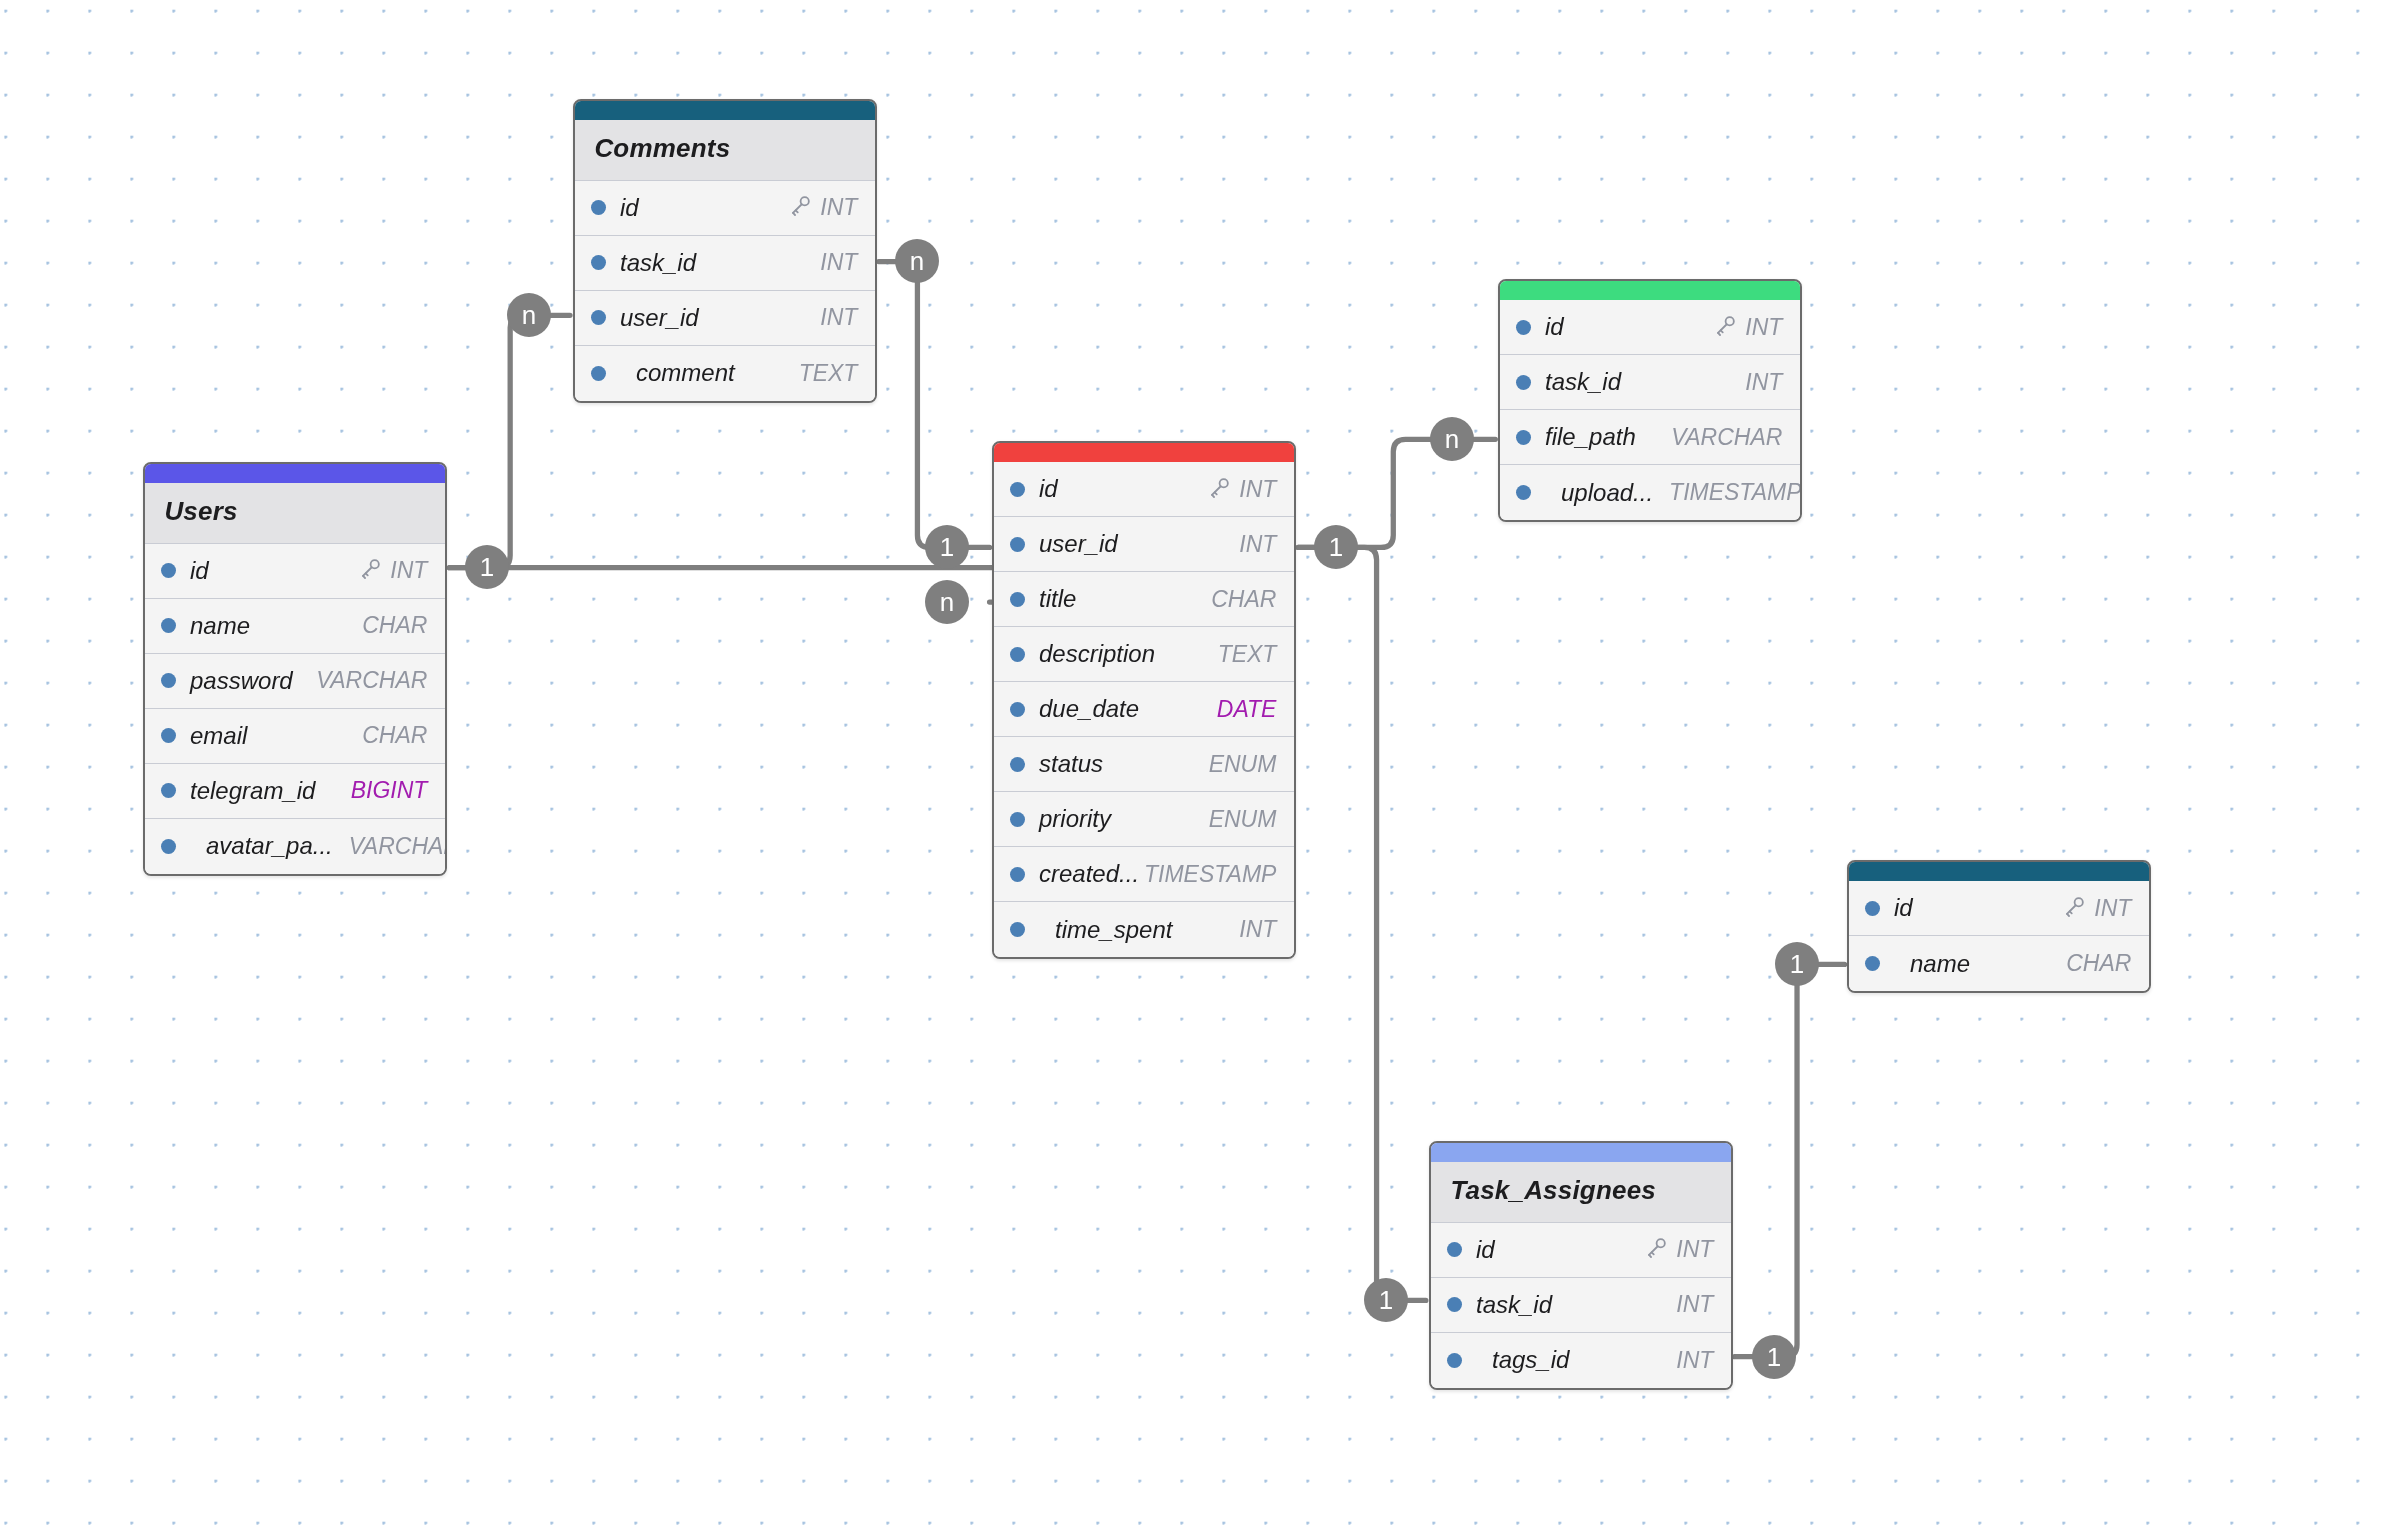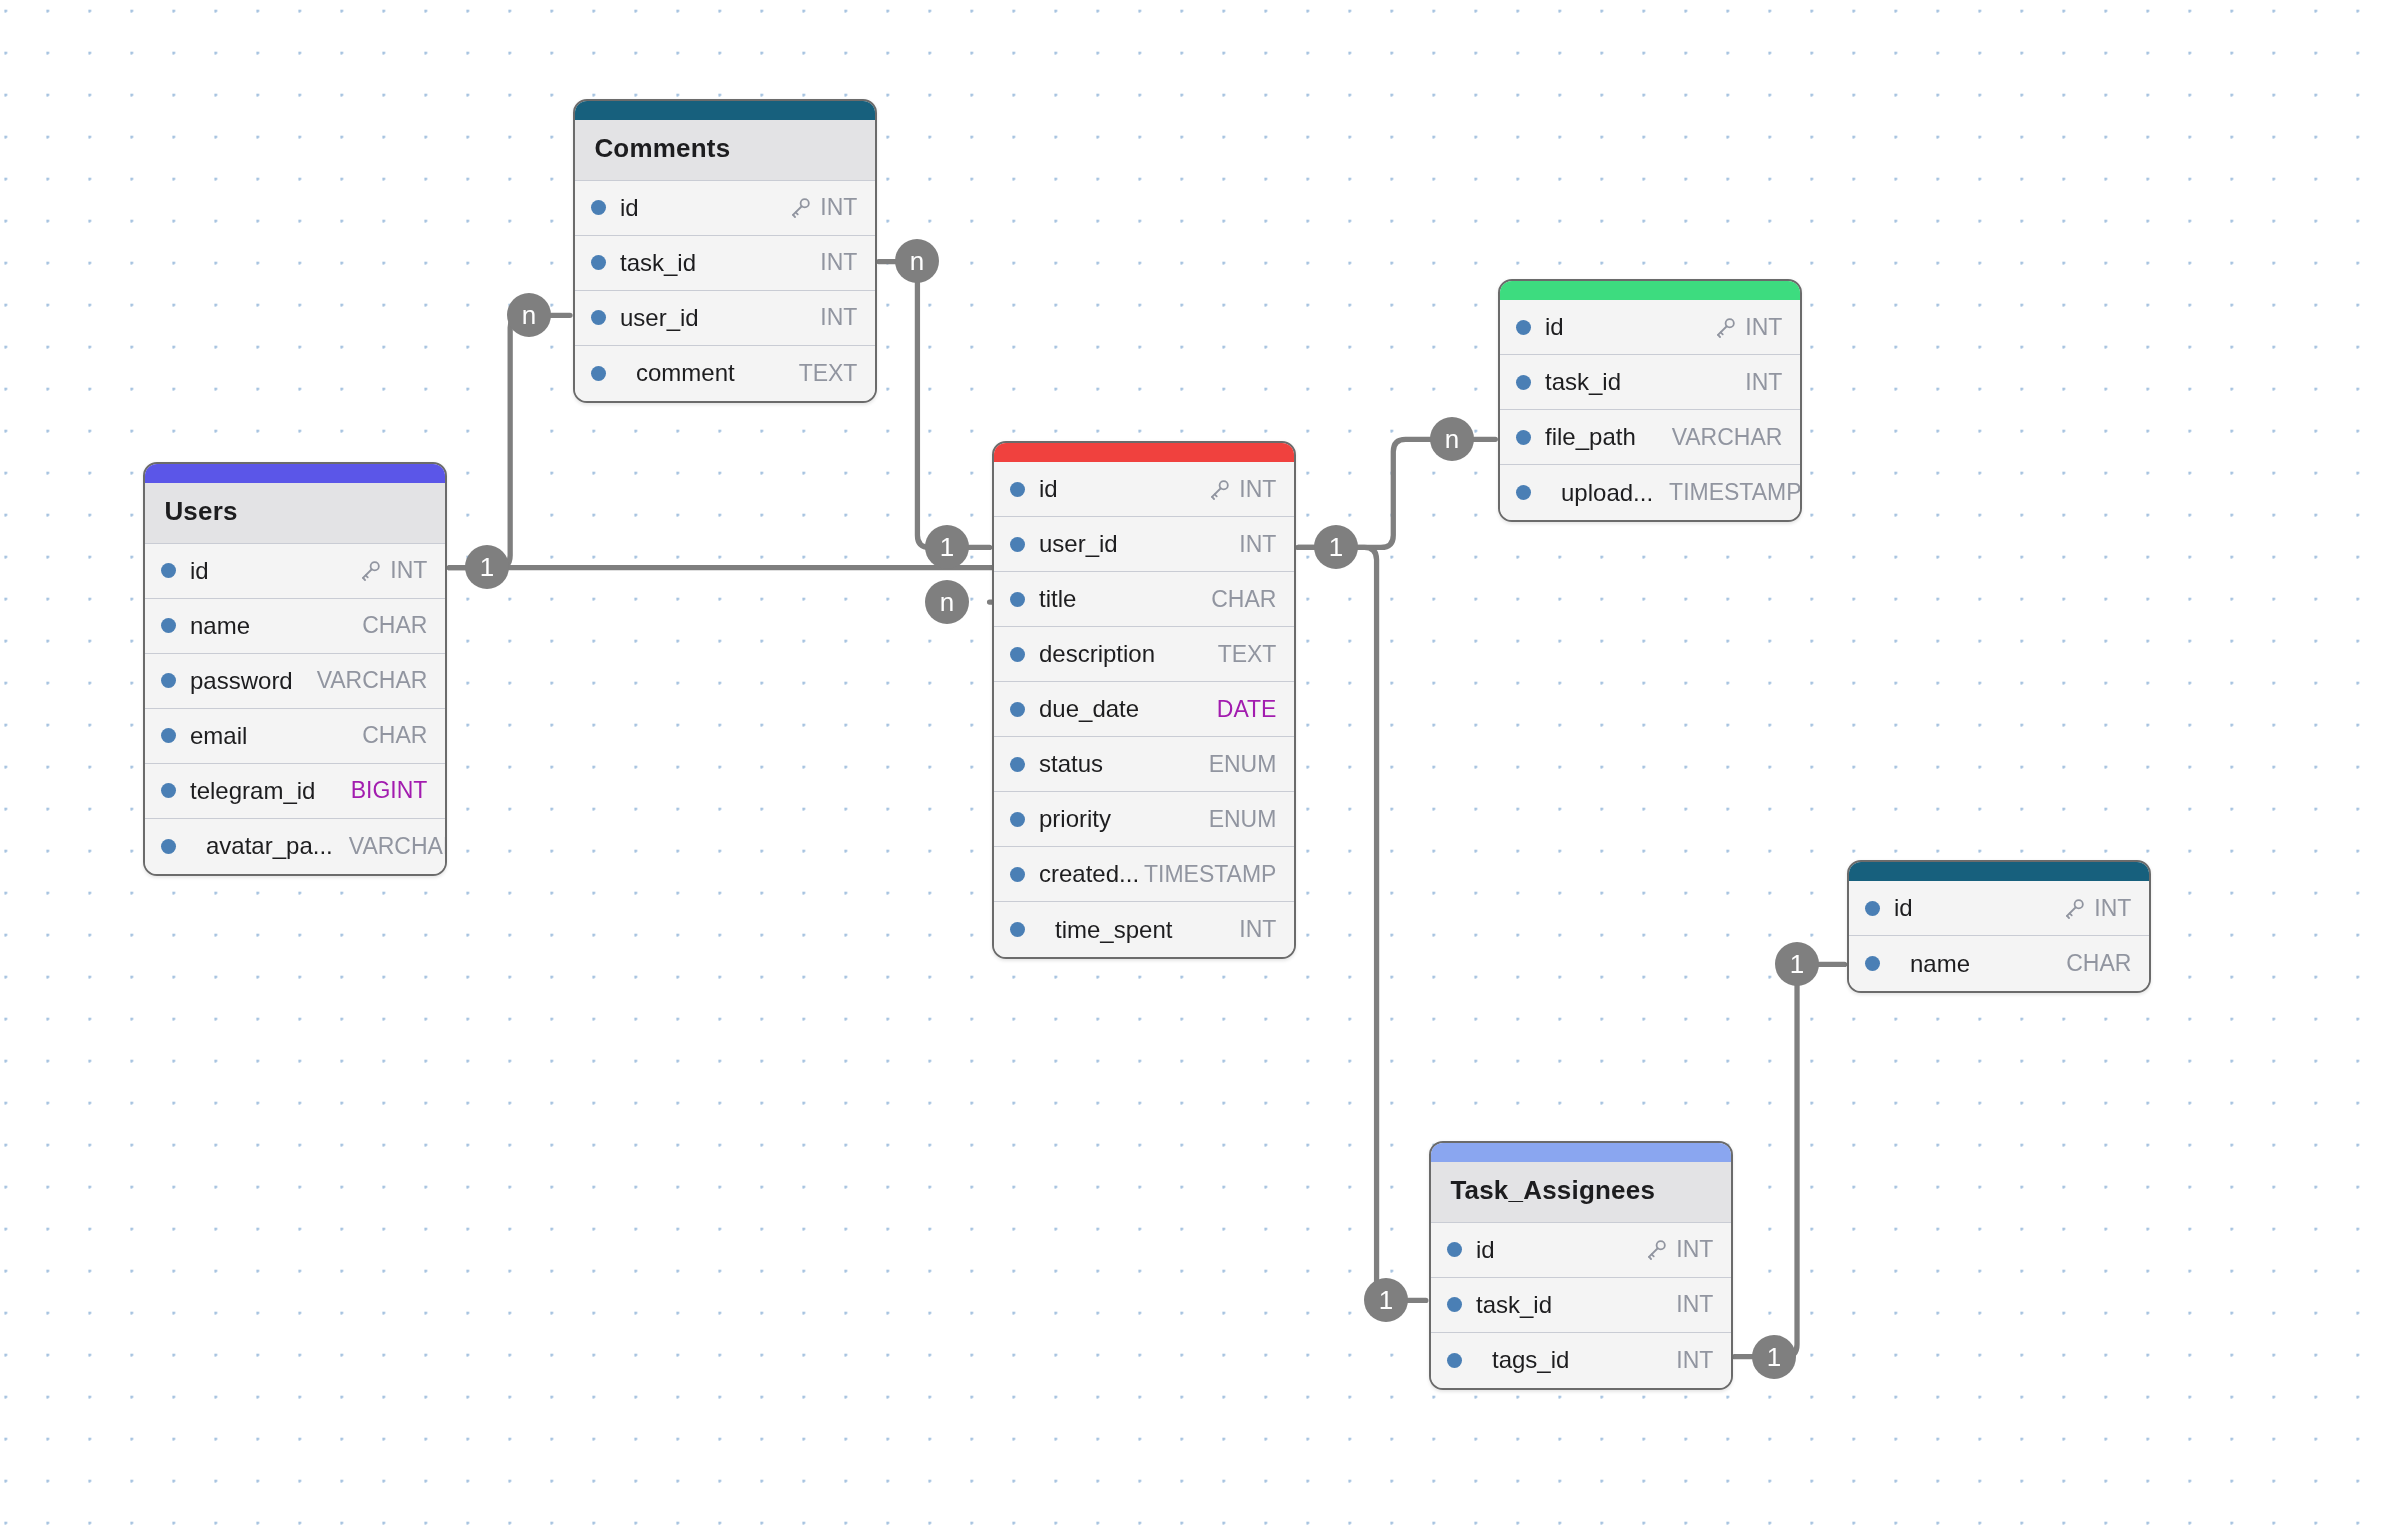--- a/index.html
+++ b/index.html
@@ -53,25 +53,26 @@
     text-align: center;
     font-family: "Liberation Sans", sans-serif;
     z-index: 20;
     user-select: none;
   }
 
   
   .table {
     position: absolute;
     border: 2.6px solid #6b6b6b;
-    border-radius: 14px;
+    border-radius: 8px;
     background: #f4f4f4;
     overflow: hidden;
     box-shadow: 0 1.8px 3.5px rgba(0,0,0,0.10);
     z-index: 10;
+    font-style: italic;
   }
   .accent-bar { height: 19.4px; width: 100%; }
   .table-title {
     background: #e3e3e5;
     padding: 12.3px 19.4px 16px 19.4px;
     font-size: 26px;
     font-weight: bold;
     color: #1d1d1f;
     letter-spacing: 0.2px;
     border-bottom: 1.8px solid #c9ccd4;
@@ -95,21 +96,21 @@
   }
   .col-name {
     font-size: 24px;
     color: #1d1d1f;
     white-space: nowrap;
     flex: 0 0 auto;
   }
   .col-right {
     margin-left: auto;
     display: flex;
-    align-items: center;
+    align-items: flex-start;
     gap: 8px;
     flex: 0 0 auto;
   }
   .key-icon { flex: 0 0 auto; display: block; }
   .col-type {
     font-size: 23px;
     color: #9195a0;
     white-space: nowrap;
   }
 </style>

